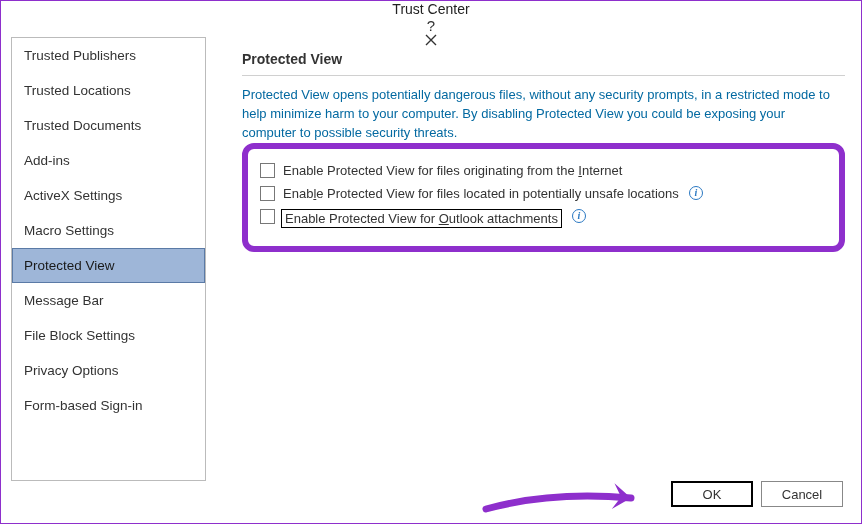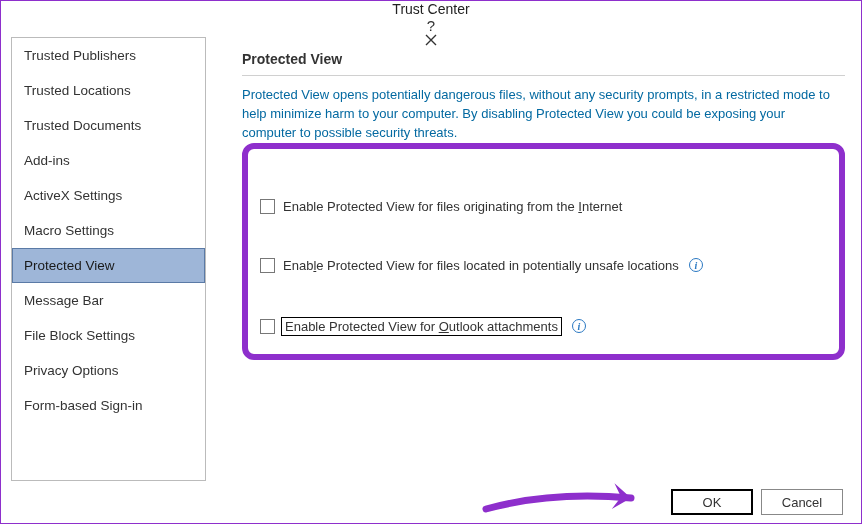--- a/index.html
+++ b/index.html
@@ -87,24 +87,22 @@
       padding-right: 4px;
     }
     .options-highlight {
       border: 6px solid #8e2fcc;
       border-radius: 12px;
       padding: 10px 8px 14px 8px;
       margin-top: -4px;
     }
     .option-row {
       display: flex;
-      align-items: center;
       padding: 4px 4px;
       gap: 8px;
-      margin-top: 36px;
     }
     .checkbox {
       width: 15px;
       height: 15px;
       border: 1px solid #777;
       background: #fff;
       flex-shrink: 0;
     }
     .option-label {
       font-size: 13px;
@@ -131,21 +129,20 @@
       font-family: Georgia, serif;
       margin-left: 2px;
     }
     .footer {
       position: absolute;
       bottom: 0;
       left: 0;
       right: 0;
       height: 42px;
       display: flex;
-      align-items: center;
       justify-content: flex-end;
       padding: 0 18px;
       gap: 8px;
     }
     .btn {
       min-width: 82px;
       height: 26px;
       border: 1px solid #888;
       background: #fff;
       font-size: 13px;

